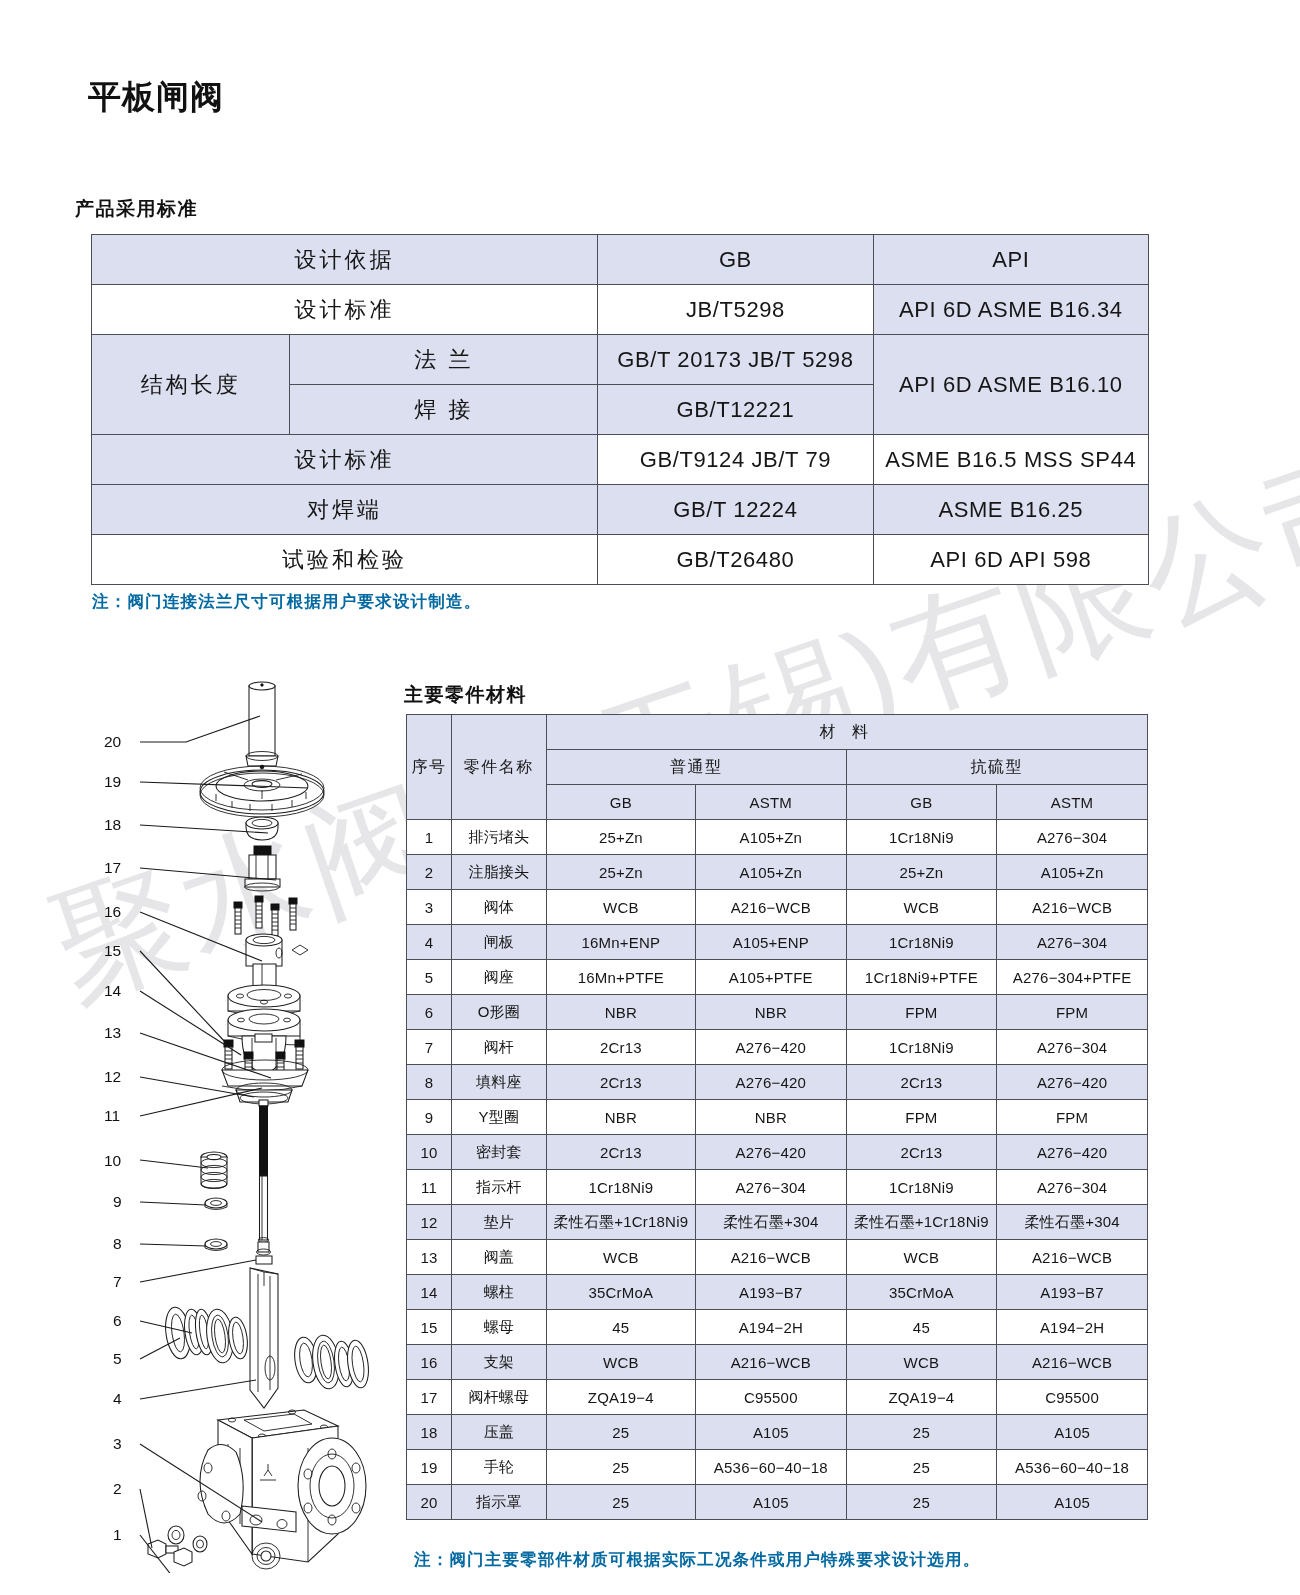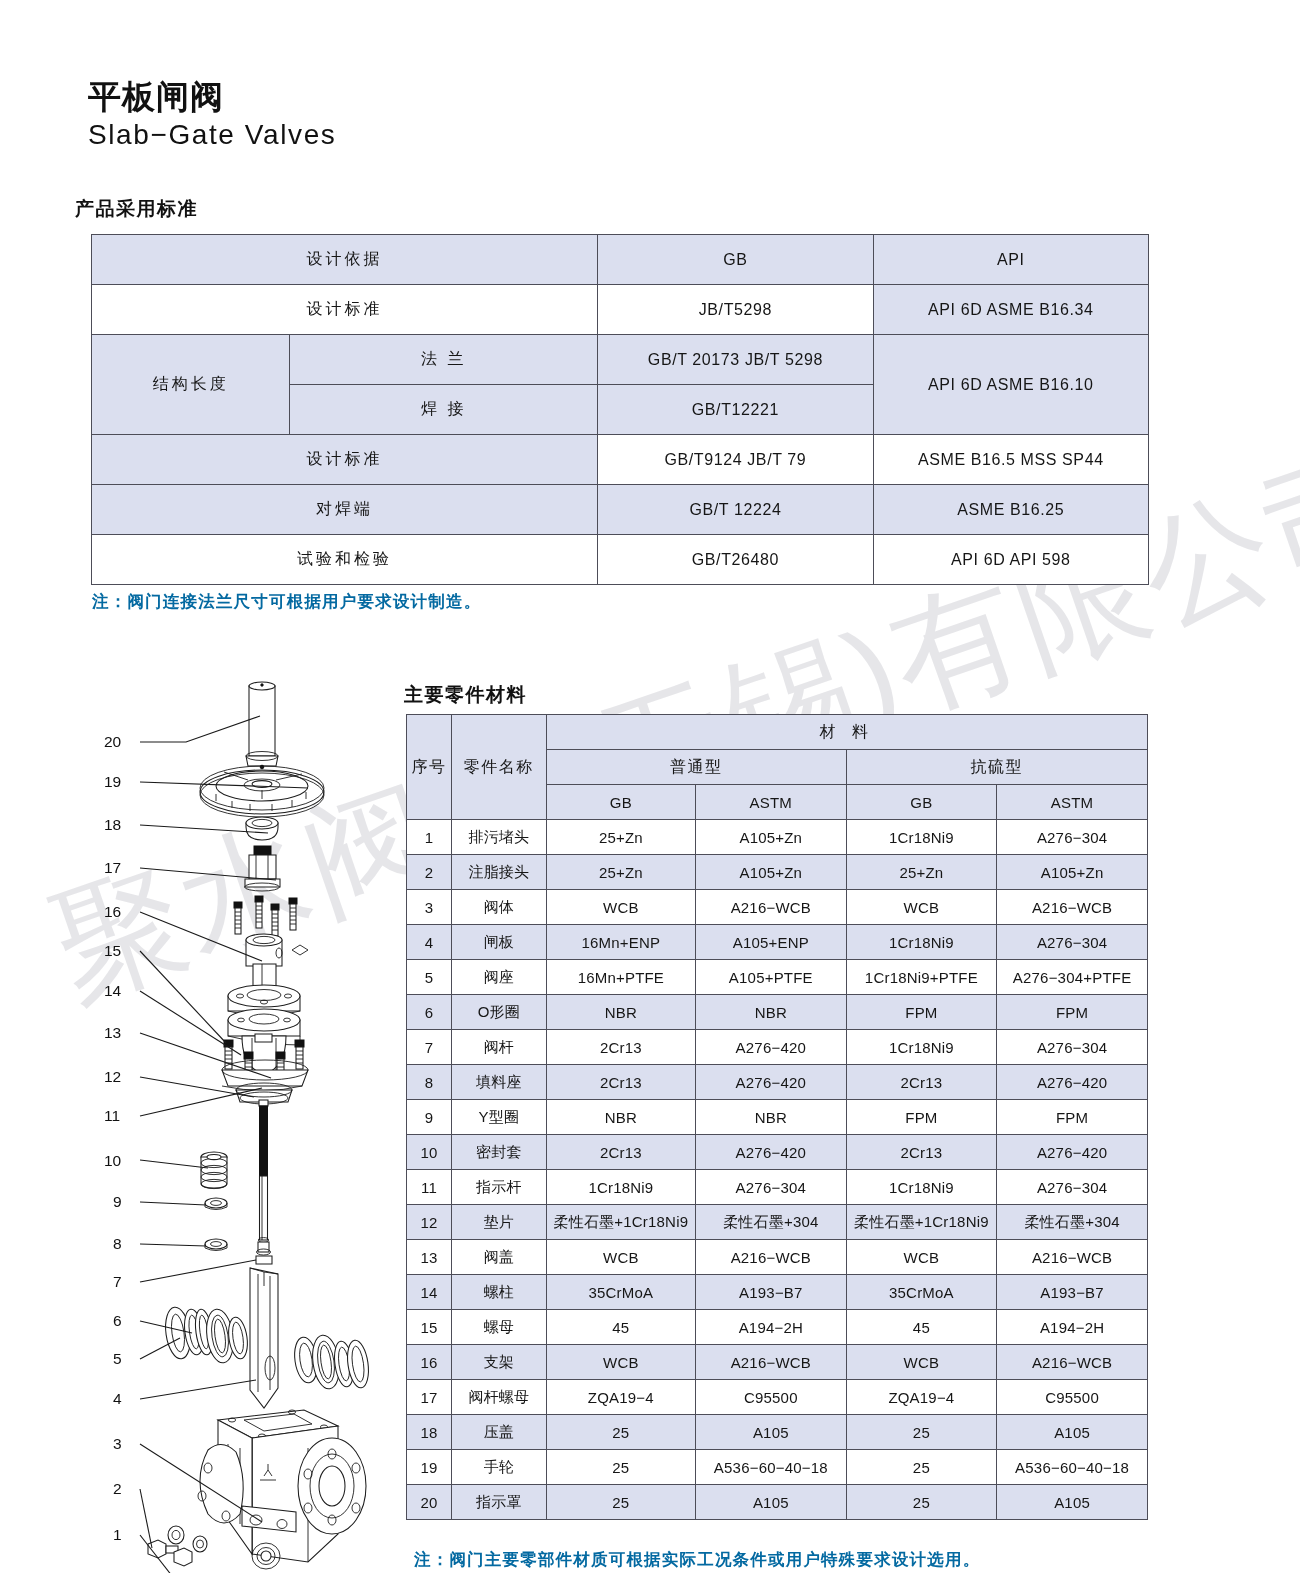--- a/index.html
+++ b/index.html
@@ -91,21 +91,21 @@
   .nofill { background: #ffffff; }
 
   
   #table-standards {
     left: 91px;
     top: 234px;
     width: 1058px;
   }
   #table-standards td {
     height: 50px;
-    font-size: 16px;
+    font-size: 22px;
     letter-spacing: 0.6px;
     text-align: center;
   }
   #table-standards td.cn { letter-spacing: 3px; }
   .t1-c1 { width: 196px; }
   .t1-c2 { width: 304px; }
   .t1-c3 { width: 272px; }
   .t1-c4 { width: 272px; }
 
   
@@ -165,21 +165,20 @@
 </style>
 </head>
 <body>
 
 <div id="watermark">
   <span>聚水阀门(无锡)有限公司</span>
 </div>
 
 <div id="title-block">
   <div id="title-cn">平板闸阀</div>
-  <div id="title-en">Slab−Gate Valves</div>
 </div>
 
 <div class="section-heading" id="heading-standards">产品采用标准</div>
 <div class="section-heading" id="heading-materials">主要零件材料</div>
 
 <table id="table-standards">
   <tbody>
     <tr>
       <td class="fill cn t1-c1" colspan="2">设计依据</td>
       <td class="fill t1-c3">GB</td>

